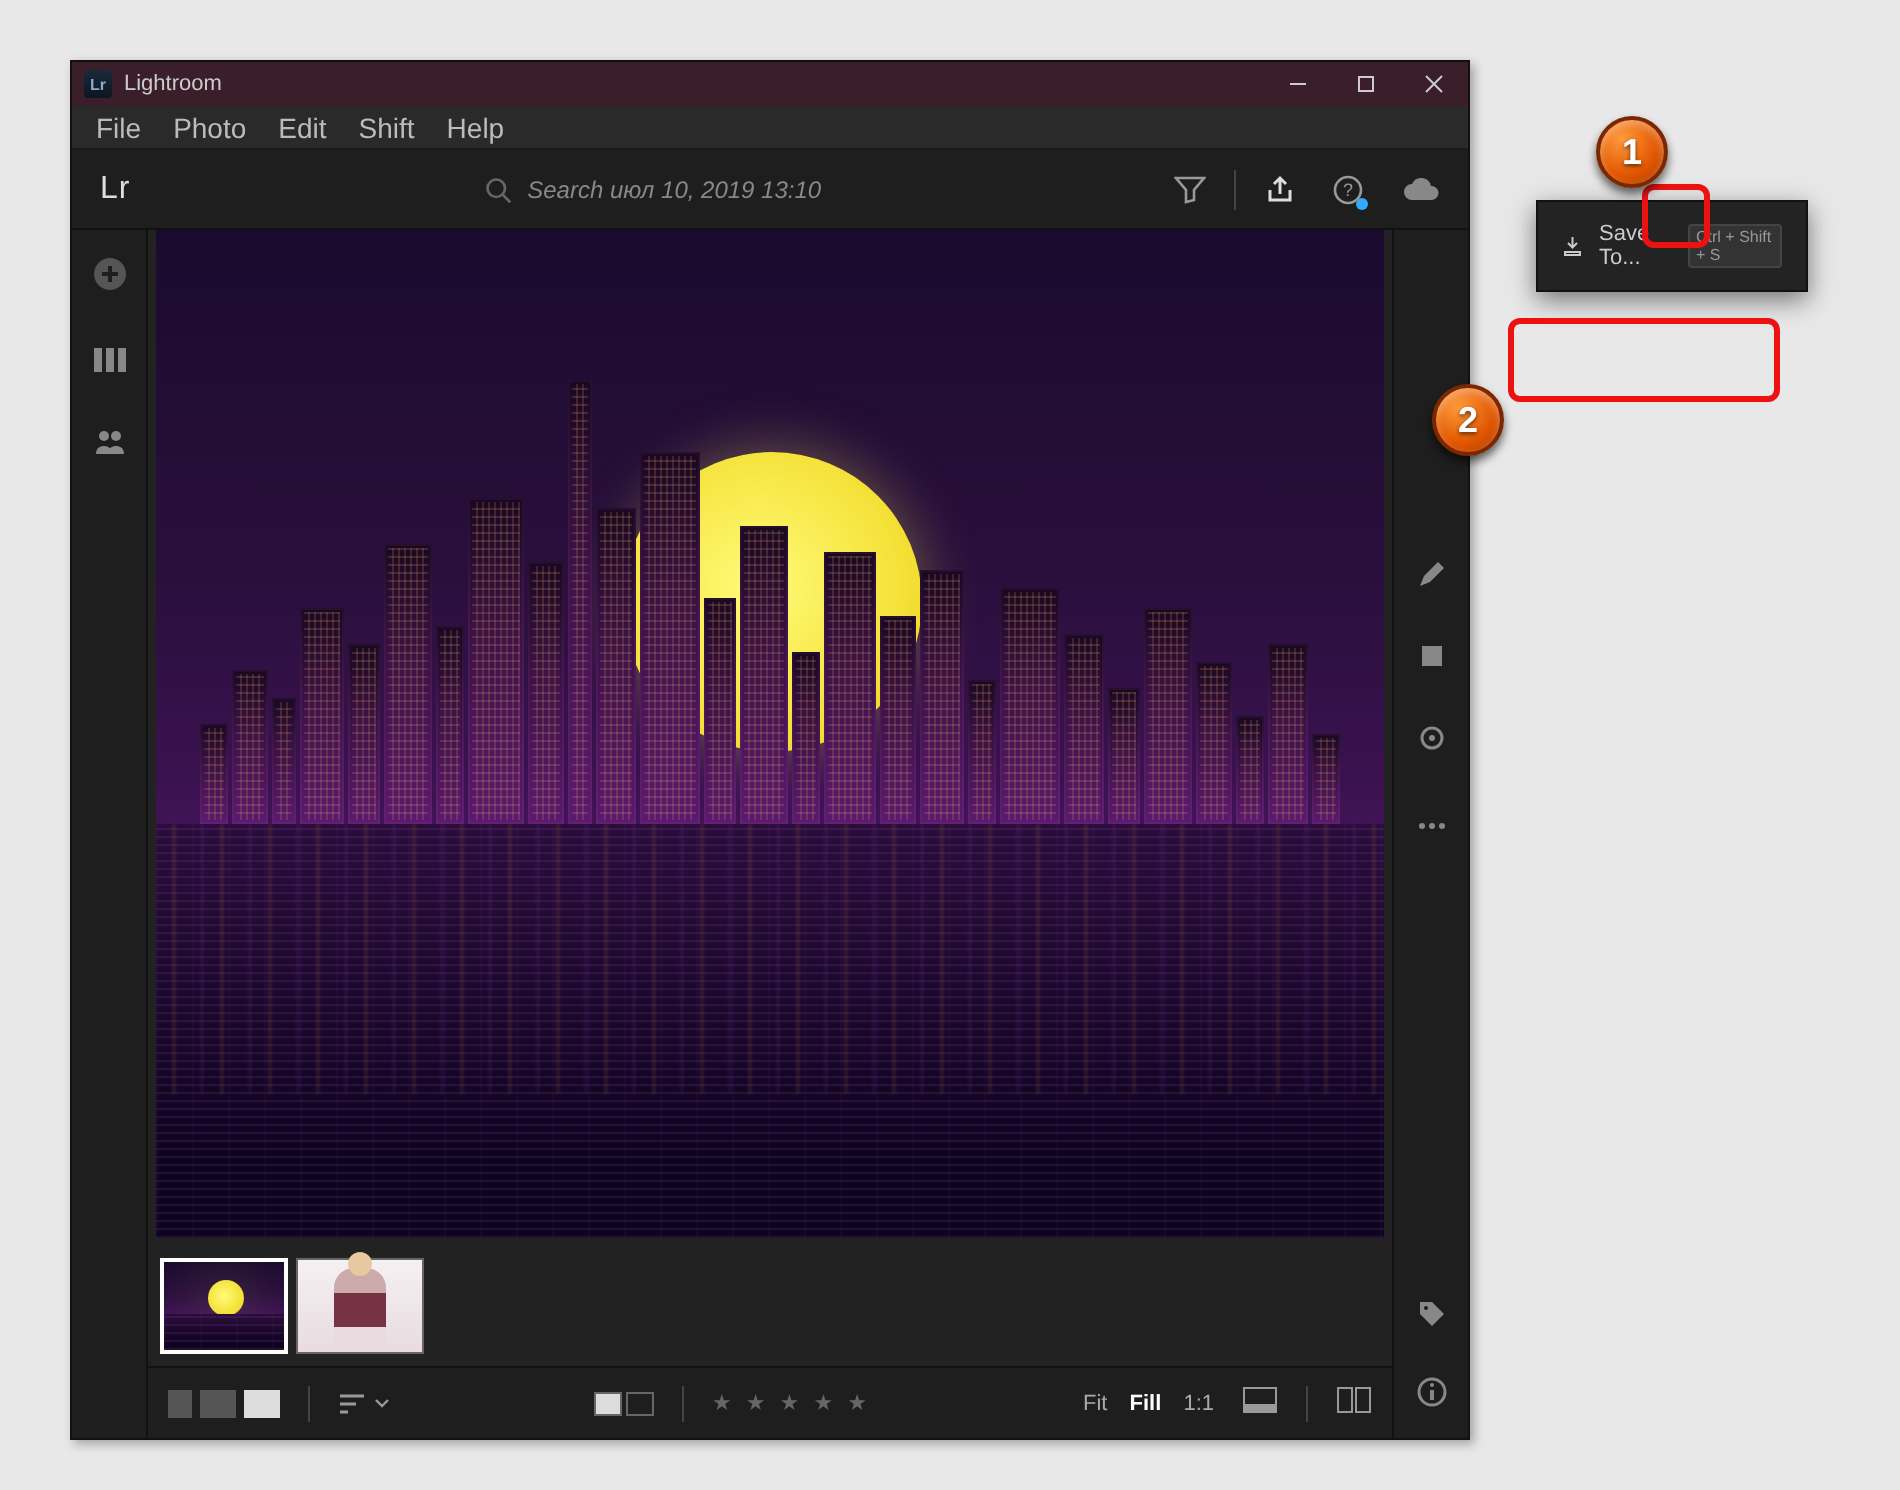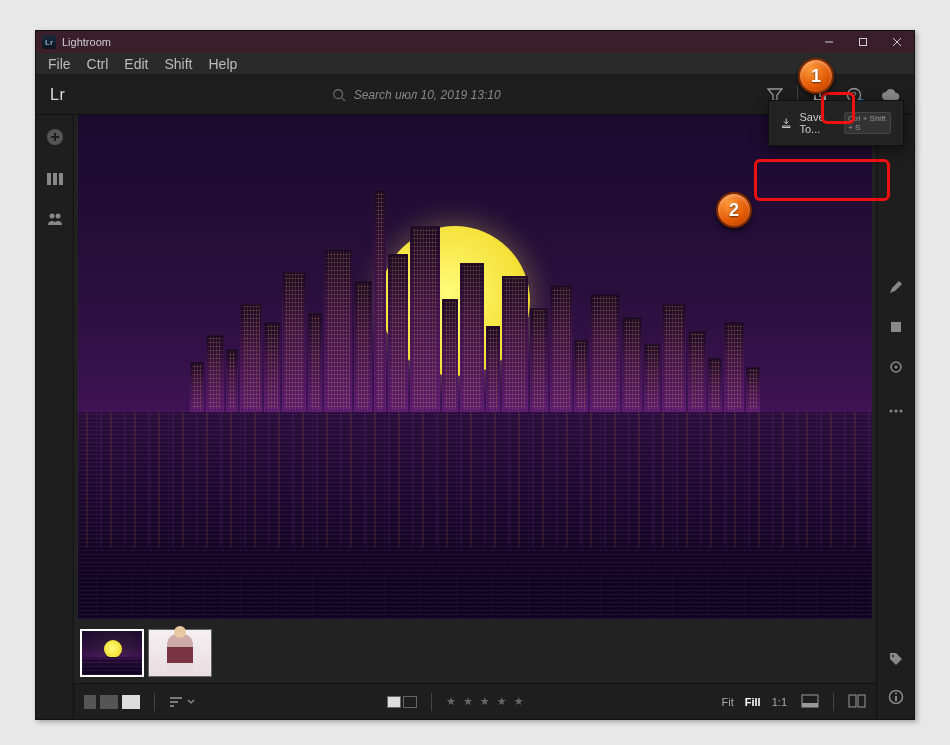--- a/index.html
+++ b/index.html
@@ -1,17 +1,17 @@
 <!DOCTYPE html>
 <html><head>
 <meta charset="utf-8">
 <style>
   *{box-sizing:border-box;margin:0;padding:0;font-family:"Segoe UI",Arial,sans-serif;-webkit-font-smoothing:antialiased}
   body{width:950px;height:745px;background:#e8e8e8;position:relative;overflow:hidden}
-  .outer{position:absolute;left:35px;top:30px;width:880px;height:690px;background:#f0abfc;border:1px solid #111;box-shadow:2px 2px 5px rgba(0,0,0,.3)}
+  .outer{position:absolute;left:35px;top:30px;width:700px;height:690px;background:#f0abfc;border:1px solid #111;box-shadow:2px 2px 5px rgba(0,0,0,.3)}
   .titlebar{height:22px;background:#3a1f2b;display:flex;align-items:center;justify-content:space-between;padding:0 0 0 6px;color:#ccc;font-size:11px}
   .titlebar .left{display:flex;align-items:center;gap:6px}
   .lr-logo{width:14px;height:14px;background:linear-gradient(#1a2a3a,#0d1520);border-radius:2px;display:flex;align-items:center;justify-content:center;font-size:8px;font-weight:bold;color:#8ac}
   .win-controls{display:flex}
   .win-btn{width:34px;height:22px;display:flex;align-items:center;justify-content:center;color:#ccc;cursor:pointer}
   .menubar{height:22px;background:#2a2a2a;border-bottom:1px solid #1a1a1a;display:flex;align-items:center;padding:0 4px;color:#bbb;font-size:14px}
   .menubar span{padding:0 8px;cursor:pointer}
   .topbar{height:40px;background:#1e1e1e;display:flex;align-items:center;padding:0 14px;border-bottom:1px solid #111}
   .brand{color:#ddd;font-size:16px;font-weight:300;letter-spacing:.5px}
   .search-wrap{flex:1;display:flex;justify-content:center}
@@ -91,21 +91,21 @@
       <div class="win-btn close">
           <svg width="10" height="10" viewBox="0 0 10 10">
             <path d="M1 1l8 8M9 1l-8 8" stroke="currentColor"></path>
           </svg>
         </div>
     </div>
   </div>
 
   <div class="menubar">
     <span>File</span>
-    <span>Ctrl</span>
+    <span>Photo</span>
     <span>Edit</span>
     <span>Shift</span>
     <span>Help</span>
   </div>
 
   <div class="topbar">
     <div class="brand">Lr</div>
     <div class="search-wrap">
       <div class="search-box">
         <svg width="14" height="14" viewBox="0 0 16 16">

